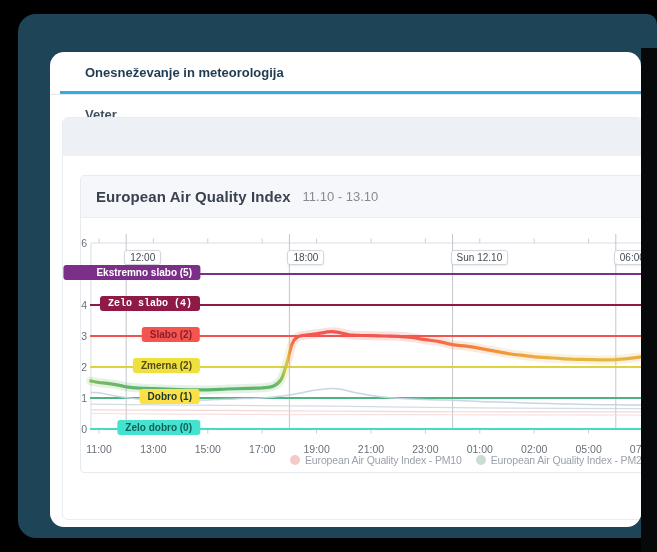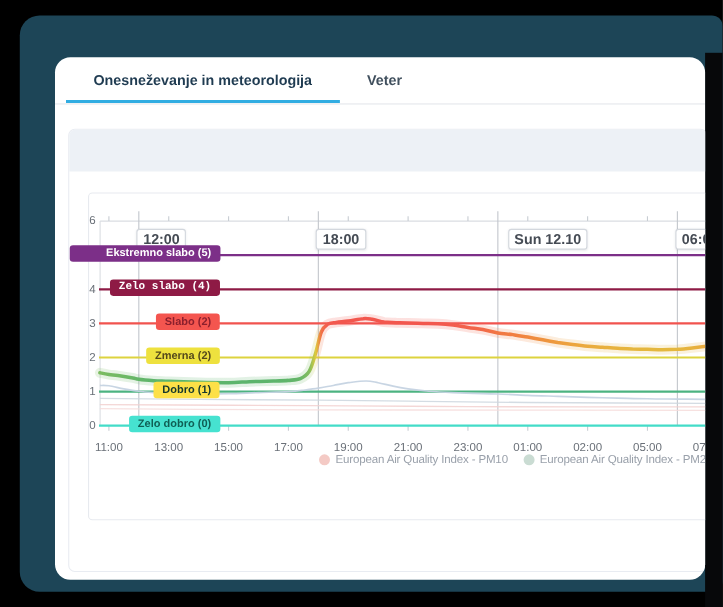--- a/index.html
+++ b/index.html
@@ -4,38 +4,38 @@
 <style>
   html,body{margin:0;padding:0;background:#000;}
   body{position:relative;width:657px;height:552px;overflow:hidden;
        font-family:"Liberation Sans","DejaVu Sans",sans-serif;}
   .window{position:absolute;left:18px;top:14px;width:639px;height:524px;
           background:#1d4557;border-radius:18px 10px 10px 18px;}
   .edge-shadow{position:absolute;left:641px;top:48px;width:16px;height:504px;background:#07080a;}
   .panel{position:absolute;left:50px;top:52px;width:591px;height:475px;
          background:#ffffff;border-radius:14px;overflow:hidden;}
   .tabbar{position:absolute;left:0;top:0;width:100%;height:43px;box-sizing:border-box;
-          border-bottom:1px solid #e4e7ec;display:flex;padding-left:10px;}
+          border-bottom:1px solid #e4e7ec;display:flex;padding-left:10px;flex-direction:column;}
   .tab{padding:0 25px;line-height:42px;font-size:13px;font-weight:600;color:#41505e;cursor:pointer;}
   .tab.active{color:#1f3b51;font-weight:700;box-shadow:inset 0 -3px 0 #32ade2;}
   .section{position:absolute;left:12px;top:65px;width:581px;height:403px;background:#fff;
            border:1px solid #e9ecf2;border-radius:6px;box-sizing:border-box;}
   .section-head{height:38px;background:#edf1f6;border-radius:5px 5px 0 0;}
   .card{position:absolute;left:30px;top:123px;width:568px;height:298px;background:#fff;
         border:1px solid #e7eaef;border-radius:4px;box-sizing:border-box;}
   .card-head{height:41px;background:#f6f7fa;border-bottom:1px solid #ebedf1;display:flex;
              align-items:center;padding:0 15px;gap:12px;border-radius:3px 3px 0 0;}
   .card-title{font-size:15px;font-weight:700;color:#3a4150;letter-spacing:.1px;}
   .card-range{font-size:13px;color:#858b95;}
   .chart{position:relative;width:565px;height:256px;overflow:visible;}
   .chart svg{position:absolute;left:0;top:0;overflow:visible;}
   .ylab{position:absolute;left:-6px;width:12px;text-align:right;font-size:10.5px;color:#6a7078;line-height:12px;}
   .xlab{position:absolute;width:44px;text-align:center;top:225px;font-size:10.5px;color:#6a7078;}
   .marker{position:absolute;top:32px;background:#fff;border:1px solid #d3d7dd;border-radius:3px;
-          padding:1px 5px;font-size:13px;font-weight:700;color:#454b54;white-space:nowrap;
+          padding:1px 5px;font-size:10px;font-weight:400;color:#454b54;white-space:nowrap;
           box-shadow:0 1px 2px rgba(60,70,90,.10);}
   .bandlab{position:absolute;left:119px;transform:translateX(-100%);padding:2px 8px;border-radius:3px;
            font-size:10px;font-weight:700;white-space:nowrap;}
   .legend{position:absolute;left:209px;top:236px;display:flex;gap:14px;align-items:center;}
   .legitem{display:flex;align-items:center;gap:5px;font-size:10.5px;color:#9aa1ab;
            letter-spacing:-0.15px;white-space:nowrap;cursor:pointer;}
   .dot{width:10px;height:10px;border-radius:50%;flex:0 0 auto;}
 </style>
 </head>
 <body>
@@ -47,20 +47,24 @@
   <div class="tabbar">
     <div class="tab active">Onesneževanje in meteorologija</div>
     <div class="tab">Veter</div>
   </div>
 
   <div class="section">
     <div class="section-head"></div>
   </div>
 
   <div class="card">
+    <div class="card-head">
+      <span class="card-title">European Air Quality Index</span>
+      <span class="card-range">11.10 - 13.10</span>
+    </div>
     <div class="chart">
         <svg width="565" height="257">
           <line x1="10" y1="25" x2="565" y2="25" stroke="#dadde2" stroke-width="1"></line>
           <line x1="10" y1="25" x2="10" y2="211" stroke="#dadde2" stroke-width="1"></line>
           <line x1="18" y1="20.5" x2="18" y2="25" stroke="#c8cdd3" stroke-width="1"></line>
           <line x1="18" y1="211" x2="18" y2="215.5" stroke="#c8cdd3" stroke-width="1"></line>
           <line x1="72.4" y1="20.5" x2="72.4" y2="25" stroke="#c8cdd3" stroke-width="1"></line>
           <line x1="72.4" y1="211" x2="72.4" y2="215.5" stroke="#c8cdd3" stroke-width="1"></line>
           <line x1="126.8" y1="20.5" x2="126.8" y2="25" stroke="#c8cdd3" stroke-width="1"></line>
           <line x1="126.8" y1="211" x2="126.8" y2="215.5" stroke="#c8cdd3" stroke-width="1"></line>
@@ -160,21 +164,21 @@
         <div class="xlab" style="left: 159.2px;">17:00</div>
         <div class="xlab" style="left: 213.6px;">19:00</div>
         <div class="xlab" style="left: 268px;">21:00</div>
         <div class="xlab" style="left: 322.4px;">23:00</div>
         <div class="xlab" style="left: 376.8px;">01:00</div>
         <div class="xlab" style="left: 431.2px;">02:00</div>
         <div class="xlab" style="left: 485.6px;">05:00</div>
         <div class="xlab" style="left: 540px;">07:00</div>
         <div class="marker" style="left: 43.2px;">12:00</div>
         <div class="marker" style="left: 206.4px;">18:00</div>
-        <div class="marker" style="left: 369.6px; margin-left: 11px;">Sun 12.10</div>
+        <div class="marker" style="left: 369.6px;">Sun 12.10</div>
         <div class="marker" style="left: 532.8px;">06:00</div>
         <div class="bandlab" style="top: 47px; background: rgb(124, 47, 136); color: rgb(255, 255, 255); padding-left: 33px;">Ekstremno slabo (5)</div>
         <div class="bandlab" style="top: 78px; background: rgb(142, 26, 69); color: rgb(255, 255, 255); font-family: Liberation Mono, monospace;">Zelo slabo (4)</div>
         <div class="bandlab" style="top: 109px; background: rgb(244, 85, 79); color: rgb(140, 31, 45);">Slabo (2)</div>
         <div class="bandlab" style="top: 140px; background: rgb(238, 225, 62); color: rgb(85, 73, 27);">Zmerna (2)</div>
         <div class="bandlab" style="top: 171px; background: #fde047; color: rgb(22, 56, 45);">Dobro (1)</div>
         <div class="bandlab" style="top: 202px; background: rgb(70, 226, 208); color: rgb(15, 95, 85);">Zelo dobro (0)</div>
         <div class="legend">
           <div class="legitem">
             <div class="dot" style="background: rgb(244, 202, 197);"></div>

